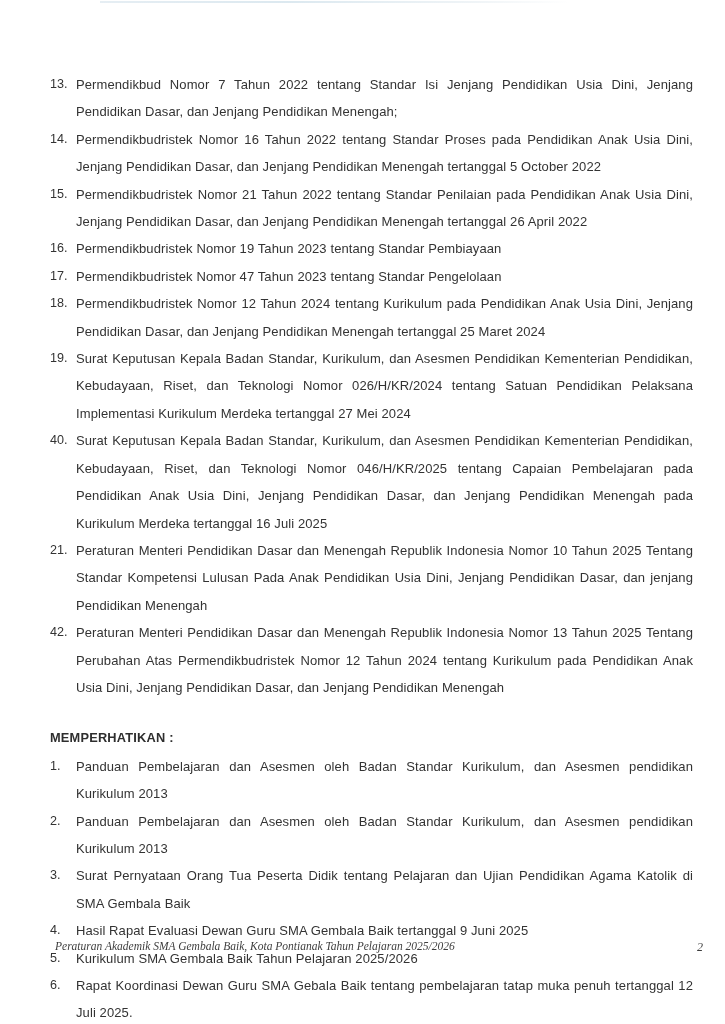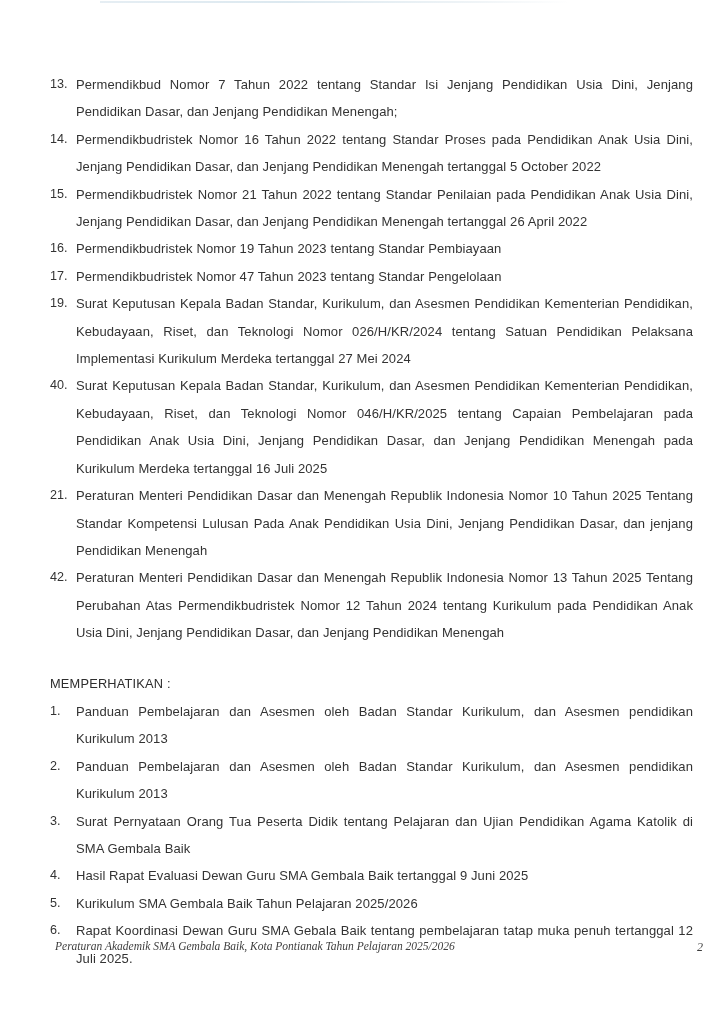--- a/index.html
+++ b/index.html
@@ -53,21 +53,21 @@
     line-height: 27.4px;
     text-align: justify;
     color: #333333;
     letter-spacing: 0.1px;
   }
   .section-heading {
     margin-top: 23px;
     margin-bottom: 1px;
     font-size: 12.8px;
     line-height: 27.4px;
-    font-weight: normal;
+    font-weight: bold;
     color: #2e2e2e;
     letter-spacing: 0.2px;
   }
   .footer {
     position: absolute;
     left: 55px;
     right: 22px;
     top: 940px;
     display: flex;
     justify-content: space-between;
@@ -109,20 +109,24 @@
         <div class="num">15.</div>
         <div class="txt">Permendikbudristek Nomor 21 Tahun 2022 tentang Standar Penilaian pada Pendidikan Anak Usia Dini, Jenjang Pendidikan Dasar, dan Jenjang Pendidikan Menengah tertanggal 26 April 2022</div>
       </div>
         <div class="num-item">
         <div class="num">16.</div>
         <div class="txt">Permendikbudristek Nomor 19 Tahun 2023 tentang Standar Pembiayaan</div>
       </div>
         <div class="num-item">
         <div class="num">17.</div>
         <div class="txt">Permendikbudristek Nomor 47 Tahun 2023 tentang Standar Pengelolaan</div>
+      </div>
+        <div class="num-item">
+        <div class="num">18.</div>
+        <div class="txt">Permendikbudristek Nomor 12 Tahun 2024 tentang Kurikulum pada Pendidikan Anak Usia Dini, Jenjang Pendidikan Dasar, dan Jenjang Pendidikan Menengah tertanggal 25 Maret 2024</div>
       </div>
         <div class="num-item">
         <div class="num">19.</div>
         <div class="txt">Surat Keputusan Kepala Badan Standar, Kurikulum, dan Asesmen Pendidikan Kementerian Pendidikan, Kebudayaan, Riset, dan Teknologi Nomor 026/H/KR/2024 tentang Satuan Pendidikan Pelaksana Implementasi Kurikulum Merdeka tertanggal 27 Mei 2024</div>
       </div>
         <div class="num-item">
         <div class="num">40.</div>
         <div class="txt">Surat Keputusan Kepala Badan Standar, Kurikulum, dan Asesmen Pendidikan Kementerian Pendidikan, Kebudayaan, Riset, dan Teknologi Nomor 046/H/KR/2025 tentang Capaian Pembelajaran pada Pendidikan Anak Usia Dini, Jenjang Pendidikan Dasar, dan Jenjang Pendidikan Menengah pada Kurikulum Merdeka tertanggal 16 Juli 2025</div>
       </div>
         <div class="num-item">

